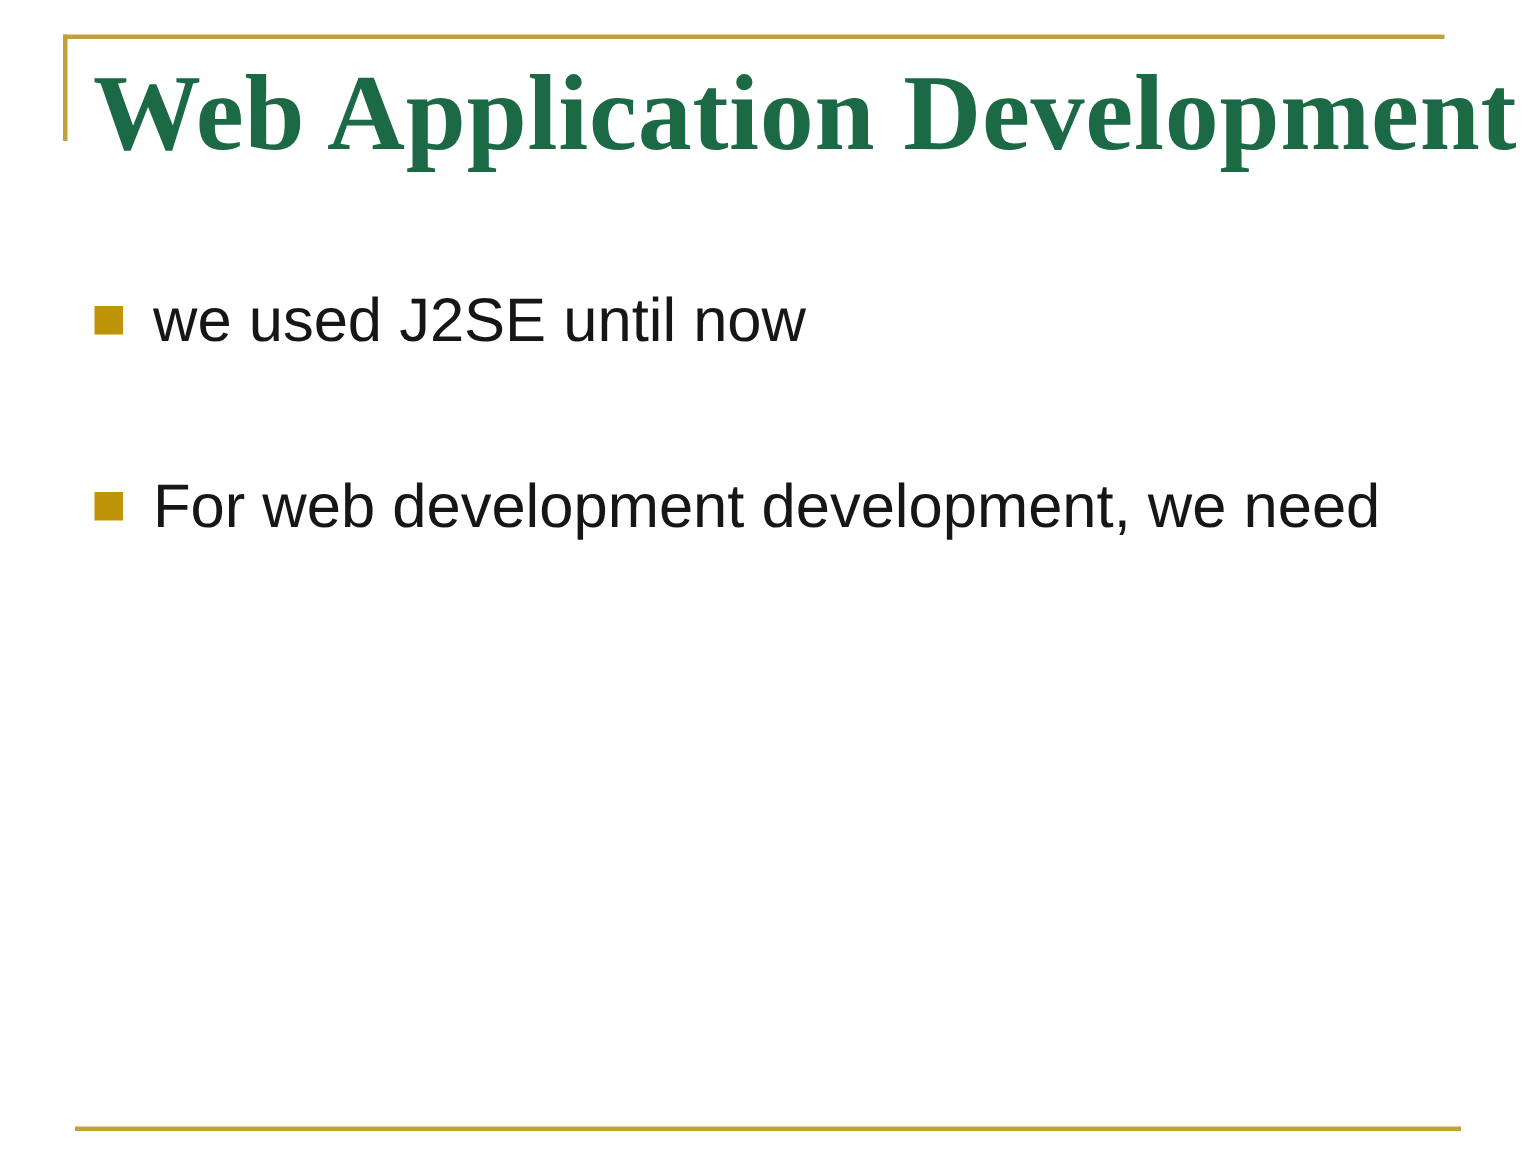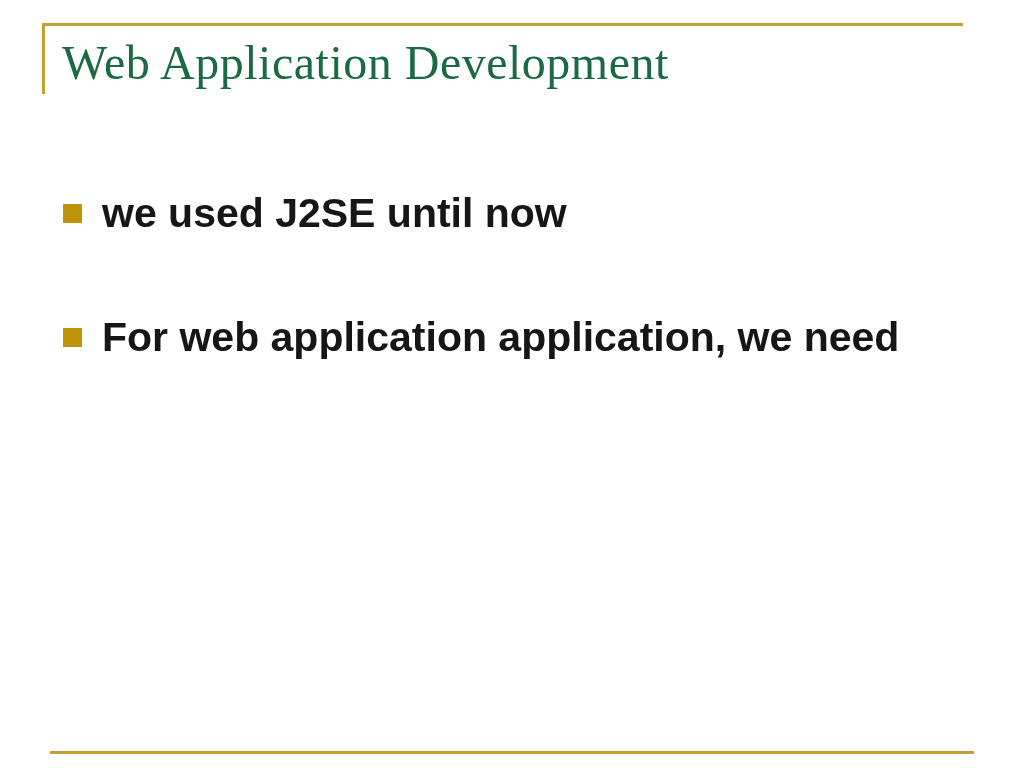--- a/index.html
+++ b/index.html
@@ -38,32 +38,31 @@
     width: 924px;
     height: 3px;
     background: var(--accent_gold, #C3A136);
   }
   .slide-title {
     position: absolute;
     left: 62px;
     top: 38px;
     margin: 0;
     font-family: "Liberation Serif", serif;
-    font-weight: 400;
-    font-size: 48px;
+    font-weight: 700;
+    font-size: 72px;
     line-height: 1.05;
     letter-spacing: 0.5px;
     color: var(--title_green, #1B6A45);
     white-space: nowrap;
   }
   .bullet {
     position: absolute;
     left: 63px;
     right: 60px;
-    font-weight: bold;
   }
   .bullet-1 { top: 190px; }
   .bullet-2 { top: 314px; }
   .bullet-marker {
     position: absolute;
     left: 0;
     top: 14px;
     width: 19px;
     height: 19px;
     background: var(--bullet_gold, #BF9409);
@@ -91,19 +90,19 @@
   <div class="bullet bullet-1">
     <span class="bullet-marker"></span>
     <div class="bullet-text">
       <div class="bullet-line">we used J2SE until now</div>
     </div>
   </div>
 
   <div class="bullet bullet-2">
     <span class="bullet-marker"></span>
     <div class="bullet-text">
-      <div class="bullet-line">For web application application, we need</div>
+      <div class="bullet-line">For web development development, we need</div>
     </div>
   </div>
 
   <div class="rule-bottom"></div>
 
 </div>
 
 </body></html>

